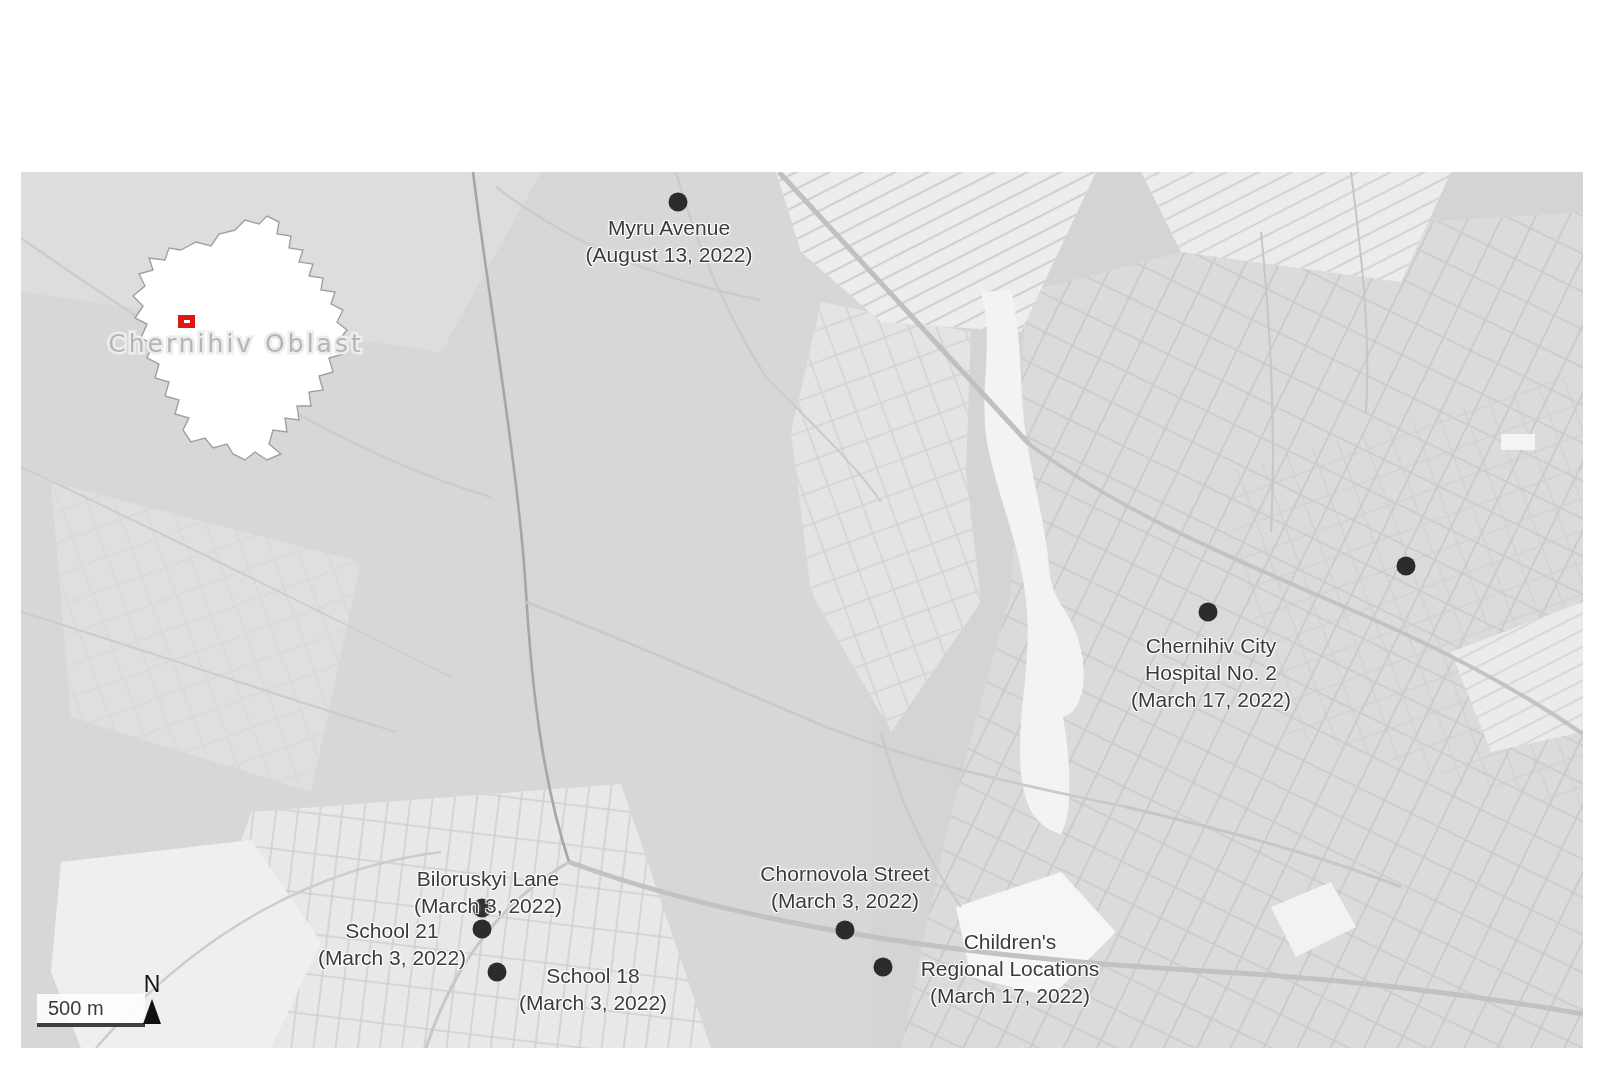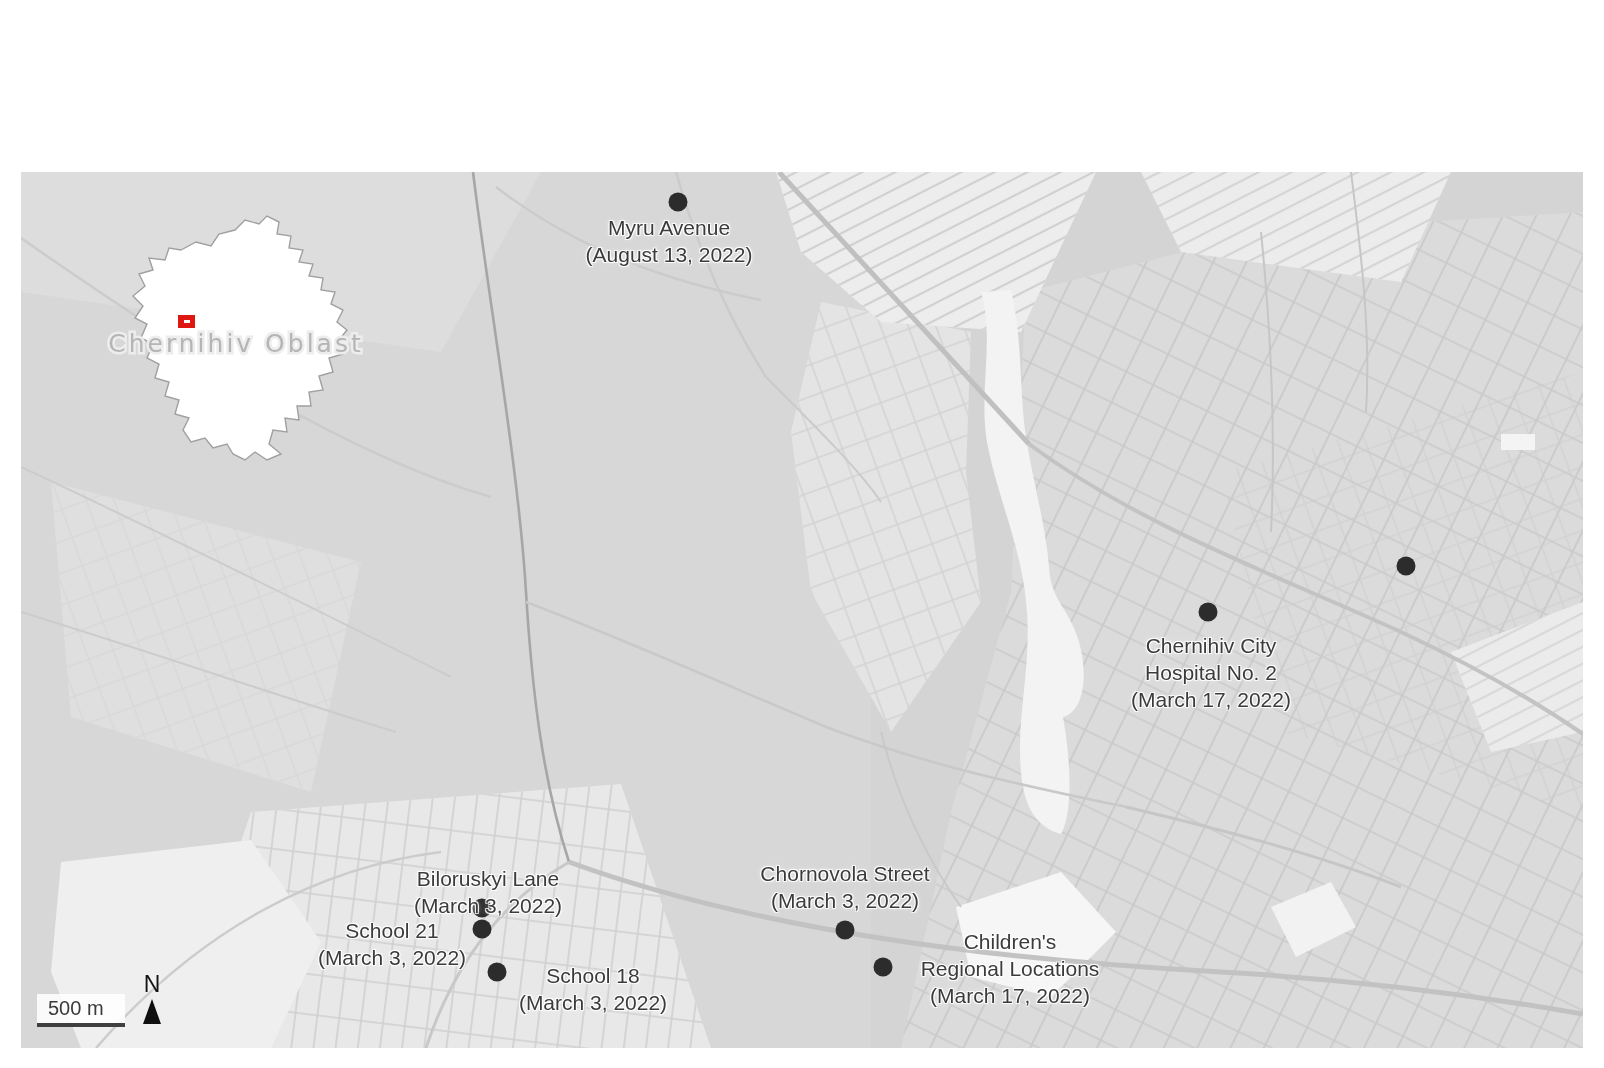--- a/index.html
+++ b/index.html
@@ -26,21 +26,21 @@
   }
   .map-label {
     position:absolute; transform:translateX(-50%); z-index:6;
     color:#3b3b3b; font-size:21px; line-height:27px; text-align:center;
     white-space:nowrap;
     text-shadow:-1px -1px 0 rgba(255,255,255,.85), 1px -1px 0 rgba(255,255,255,.85),
                 -1px 1px 0 rgba(255,255,255,.85), 1px 1px 0 rgba(255,255,255,.85),
                  0 0 5px rgba(255,255,255,.9);
   }
   .scalebar {
-    position:absolute; left:16px; top:822px; width:88px; z-index:7;
+    position:absolute; left:16px; top:822px; width:108px; z-index:7;
     background:rgba(255,255,255,.88);
   }
   .scalebar .lbl { font-size:20px; color:#3a3a3a; padding:3px 0 3px 11px; }
   .scalebar .rule { height:4px; background:#3f3f3f; }
   .north {
     position:absolute; left:112px; top:799px; width:38px; z-index:7; text-align:center;
   }
   .north .n { font-size:23px; color:#141414; line-height:26px;
     text-shadow:0 0 4px rgba(255,255,255,.8); }
   .north .arrow {

